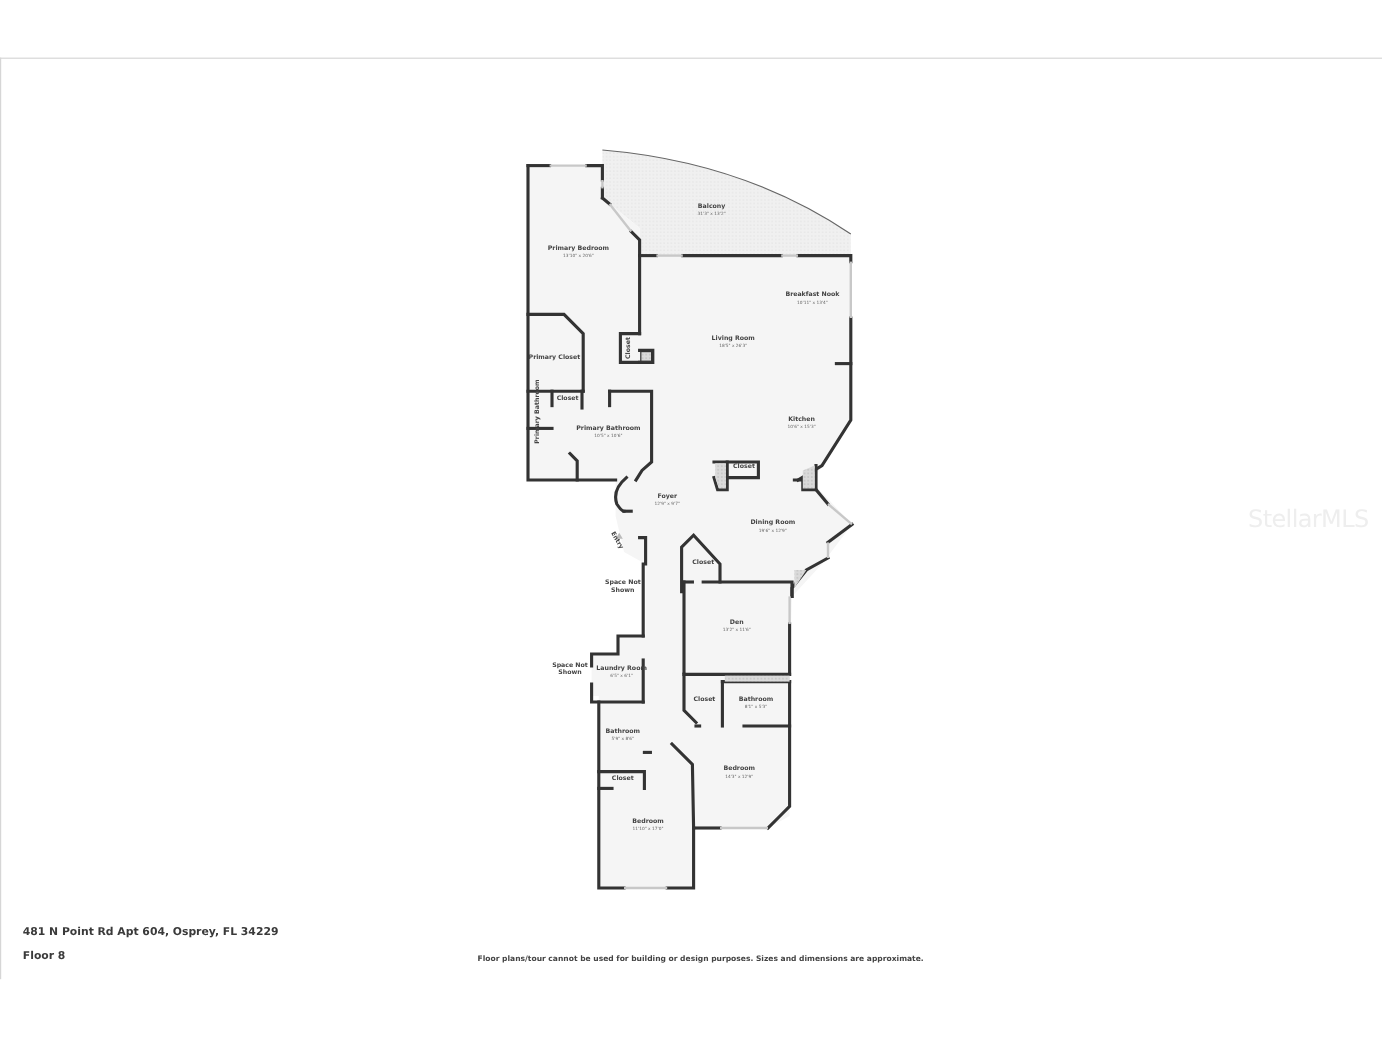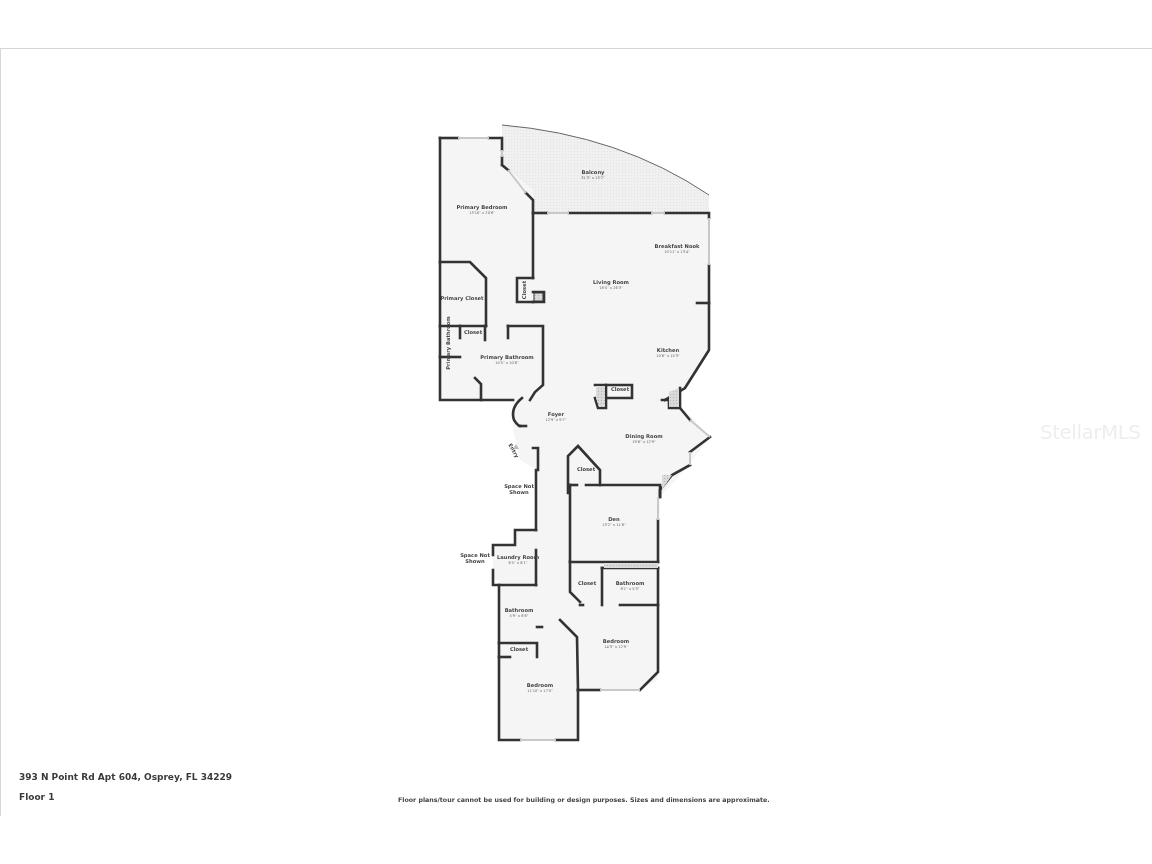--- a/index.html
+++ b/index.html
@@ -236,15 +236,15 @@
 <div class="room-label" style="left:519px;top:650px;">
   <span class="name">Closet</span>
 </div>
 <div class="room-label" style="left:540px;top:688px;">
   <span class="name">Bedroom</span>
   <span class="dim">11'10" x 17'0"</span>
 </div>
 
 <div class="watermark">StellarMLS</div>
 
-<div class="address">393 N Point Rd Apt 604, Osprey, FL 34229</div>
-<div class="floor">Floor 1</div>
+<div class="address">481 N Point Rd Apt 604, Osprey, FL 34229</div>
+<div class="floor">Floor 8</div>
 <div class="disclaimer">Floor plans/tour cannot be used for building or design purposes. Sizes and dimensions are approximate.</div>
 
 </body></html>

